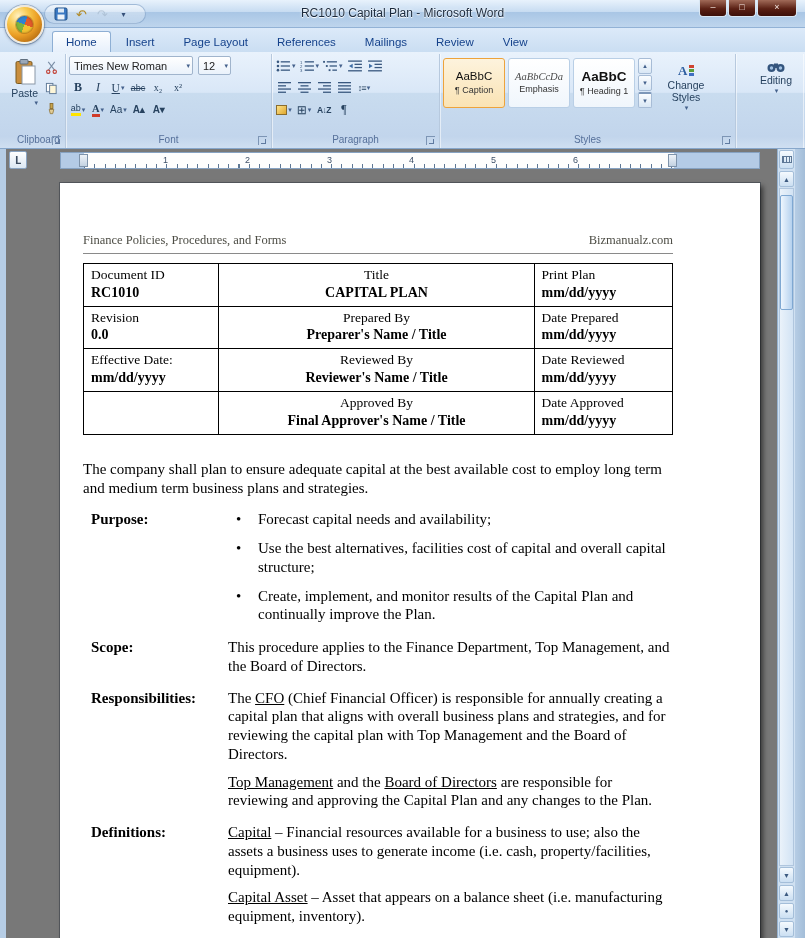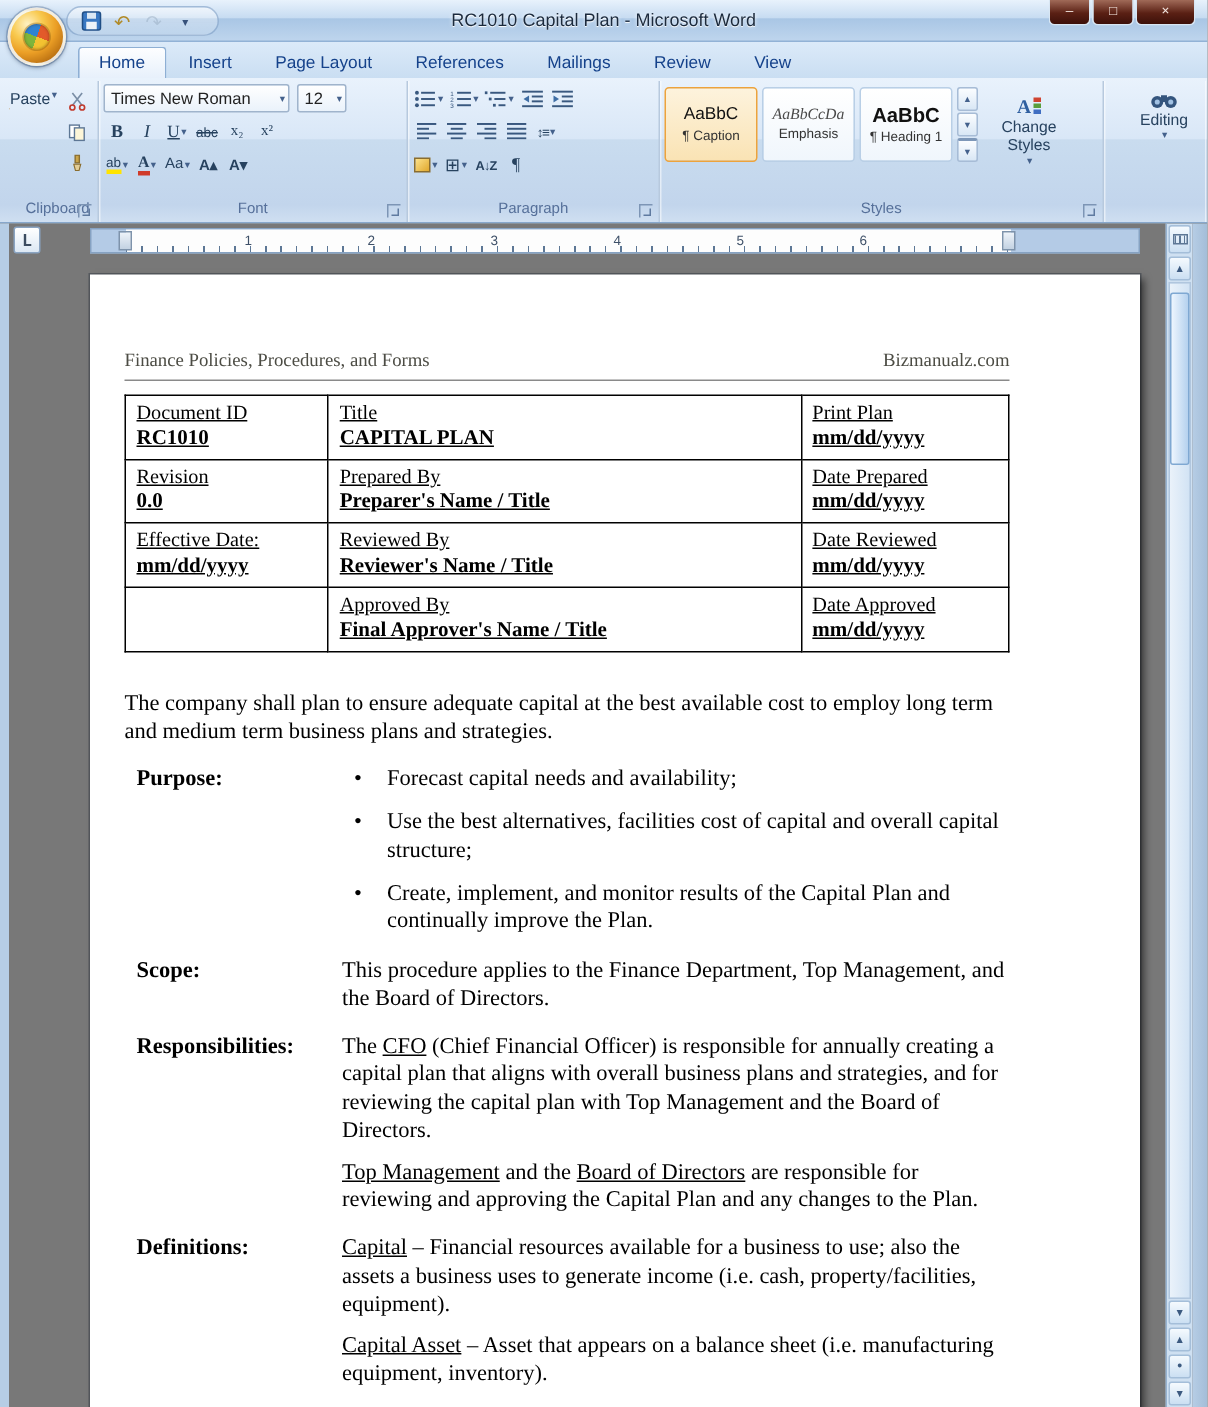--- a/index.html
+++ b/index.html
@@ -54,21 +54,21 @@
   .launcher::after{content:"";position:absolute;right:1px;bottom:1px;width:4px;height:4px;border-right:1.5px solid #5f7aa0;border-bottom:1.5px solid #5f7aa0;}
   .trow{display:flex;align-items:center;gap:2px;height:21px;margin-bottom:1px;}
   .tbtn{display:inline-flex;align-items:center;justify-content:center;min-width:18px;height:19px;
     border-radius:2px;color:#27425f;font-size:10px;border:1px solid transparent;cursor:default;}
   .mini-arrow{font-size:7px;color:#44618c;margin-left:1px;}
   .mi{display:block;}
 
   
   .g-clip{width:64px;}
   .clip-body{display:flex;gap:3px;}
-  .paste-btn{width:34px;display:flex;flex-direction:row;align-items:flex-start;padding-top:3px;border:1px solid transparent;border-radius:3px;}
+  .paste-btn{width:34px;display:flex;flex-direction:column;align-items:flex-end;padding-top:3px;border:1px solid transparent;border-radius:3px;}
   .paste-label{font-size:10.5px;color:#27425f;margin-top:1px;}
   .mini-col{display:flex;flex-direction:column;gap:4px;padding-top:4px;}
   .mini-col .tbtn{width:19px;height:17px;}
 
   
   .g-font{width:206px;}
   .combo{display:inline-flex;align-items:center;height:19px;border:1px solid #a0b4cc;border-radius:2px;
     background:linear-gradient(#ffffff,#eaf2fb);font-size:11px;color:#222;padding:0 2px 0 4px;}
   .combo .cmb-arrow{font-size:7px;color:#44618c;margin-left:auto;padding-left:3px;}
   .cmb-name{width:124px;}
@@ -132,22 +132,22 @@
   .ind-left{left:18px;} .ind-right{left:607px;}
 
   
   .doc-view{flex:1;position:relative;overflow:hidden;background:#787878;}
   .page{position:absolute;left:54px;top:12px;width:700px;height:1250px;background:#fff;
     box-shadow:3px 3px 5px rgba(0,0,0,.55),0 0 0 1px #55595e;}
   .page-inner{padding:50px 87px 40px 23px;font-family:"Liberation Serif",serif;color:#000;}
   .doc-header{display:flex;justify-content:space-between;align-items:flex-end;font-size:12.5px;color:#4c4c44;
     padding-bottom:5px;border-bottom:1px solid #8a8a8a;}
   .info-table{width:100%;border-collapse:collapse;margin-top:9px;table-layout:fixed;}
-  .info-table td{border:1px solid #000;padding:2px 7px 4px;vertical-align:top;text-decoration:underline;}
-  .info-table td.c0{width:23%;} .info-table td.c1{width:53.5%;} .info-table td.c2{width:23.5%;}
+  .info-table td{border:1px solid #000;padding:2px 7px 4px;vertical-align:top;}
+  .info-table td.c0{width:23%;} .info-table td.c1{width:53.5%;text-align:center;} .info-table td.c2{width:23.5%;}
   .cell-label{font-size:13.5px;line-height:1.3;min-height:17px;}
   .cell-value{font-size:14px;font-weight:bold;line-height:1.3;min-height:18px;}
   .sections{margin-top:25px;}
   .section{display:flex;margin-bottom:4px;}
   .sec-label{width:145px;flex:none;font-weight:bold;font-size:15px;padding-left:8px;line-height:1.25;}
   .sec-body{flex:1;font-size:15px;line-height:1.25;}
   .sec-body p{margin:0 0 9px;}
   .bullet{display:flex;margin:0 0 10px 8px;}
   .bullet .dot{width:22px;flex:none;}
   .u{text-decoration:underline;}

